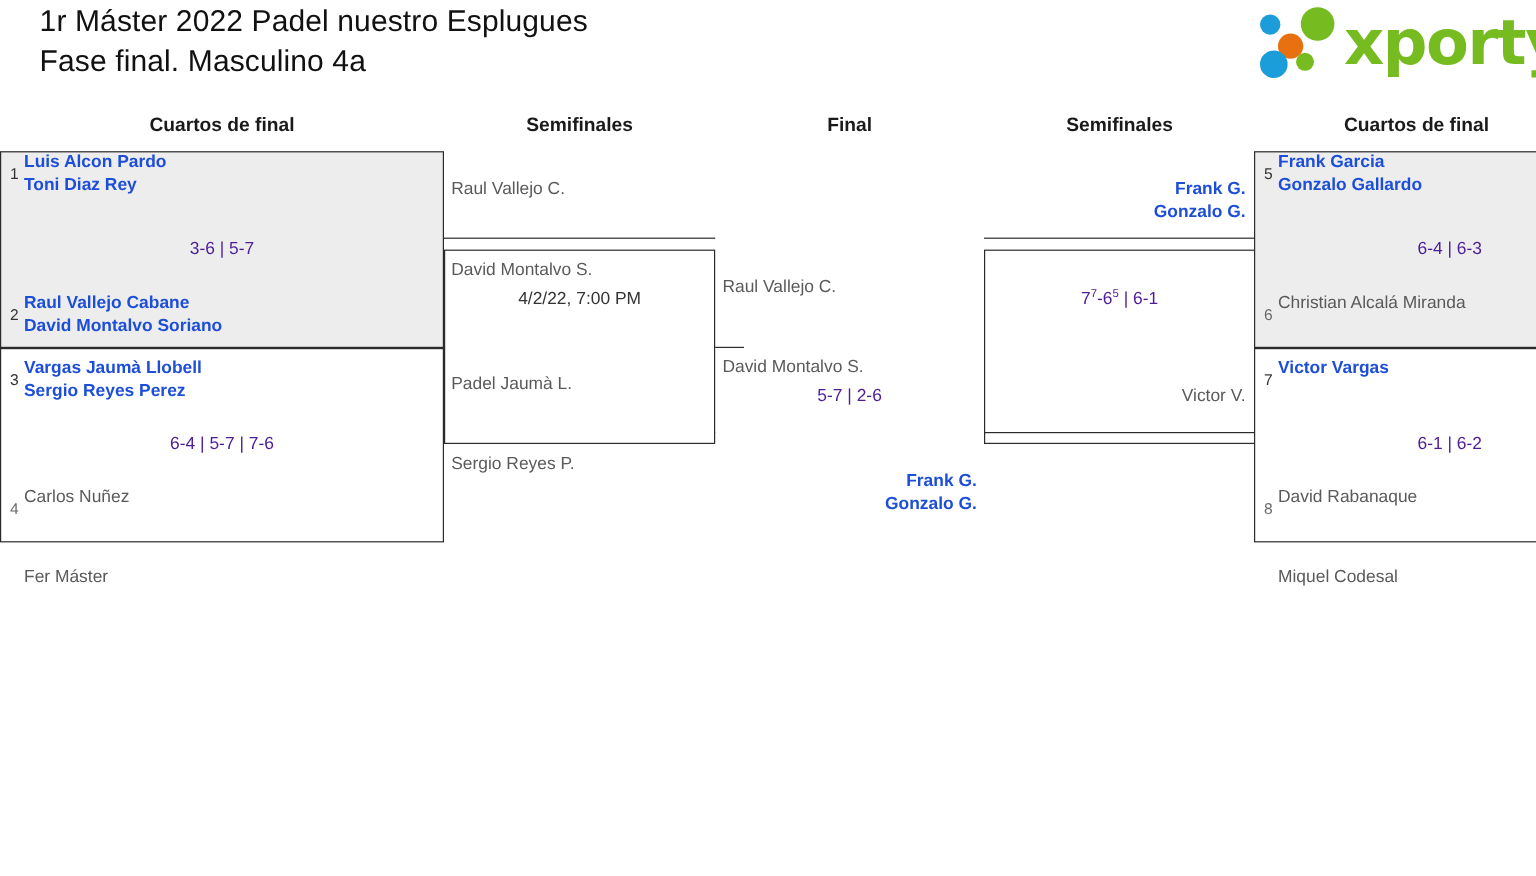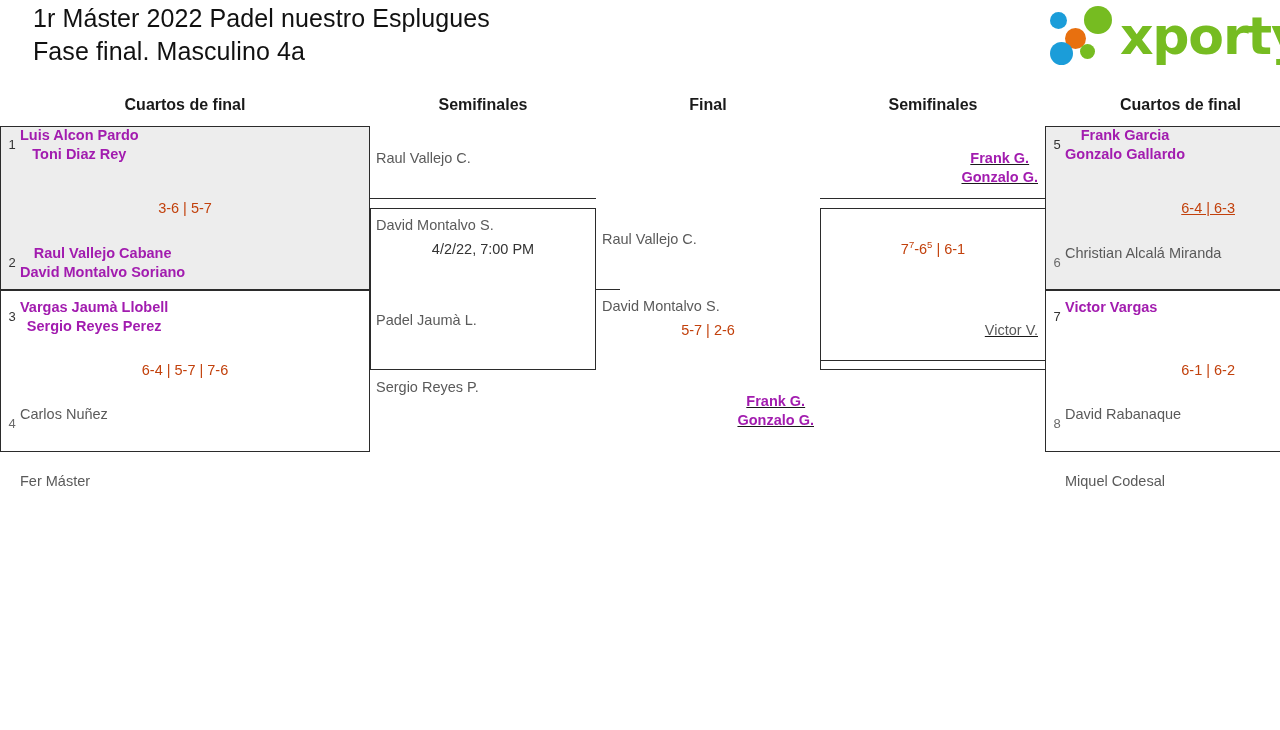--- a/index.html
+++ b/index.html
@@ -97,45 +97,45 @@
 
   
   .team {
     position: absolute;
     display: flex;
     align-items: flex-start;
     font-size: 14.5px;
     line-height: 19px;
     white-space: nowrap;
   }
-  .team.right { justify-content: flex-end; text-align: right; text-decoration: underline; }
+  .team.right { justify-content: flex-end; text-align: right; }
   .seed {
     font-size: 13px;
     line-height: 19px;
     color: #6a6a6a;
     width: 16px;
     flex: 0 0 16px;
     text-align: center;
     padding-top: 9px;
   }
   .names {
     display: flex;
     flex-direction: column;
   }
   .names .n { display: block; }
-  .winner .names { font-weight: 700; color: #a21caf; align-items: center; }
+  .winner .names { font-weight: 700; color: #1d4ed8; }
   .loser  .names { font-weight: 400; color: #5a5a5a; gap: 48px; }
   .winner .seed { color: #333333; }
 
   
   .score {
     position: absolute;
     font-size: 14.5px;
     line-height: 19px;
-    color: #c2410c;
+    color: #4c1d95;
     white-space: nowrap;
   }
   .score.center { text-align: center; }
   .score.right  { text-align: right; }
   .score sup {
     font-size: 9.5px;
     vertical-align: super;
     line-height: 0;
   }
   .schedule {
@@ -271,21 +271,21 @@
       <span class="n">Gonzalo Gallardo</span>
     </span>
   </div>
   <div class="team loser" style="left:1049px; top:244px; width:244px;">
     <span class="seed">6</span>
     <span class="names">
       <span class="n">Christian Alcalá Miranda</span>
       <span class="n">Albert García Rosal</span>
     </span>
   </div>
-  <div class="score right" style="left:1055px; top:199px; width:180px;text-decoration:underline;">6-4 | 6-3</div>
+  <div class="score right" style="left:1055px; top:199px; width:180px;">6-4 | 6-3</div>
 
   <div class="box plain" style="left:1045px; top:290px; width:250px; height:162px;"></div>
   <div class="team winner" style="left:1049px; top:298px; width:244px;">
     <span class="seed">7</span>
     <span class="names">
       <span class="n">Victor Vargas</span>
     </span>
   </div>
   <div class="team loser" style="left:1049px; top:405px; width:244px;">
     <span class="seed">8</span>

